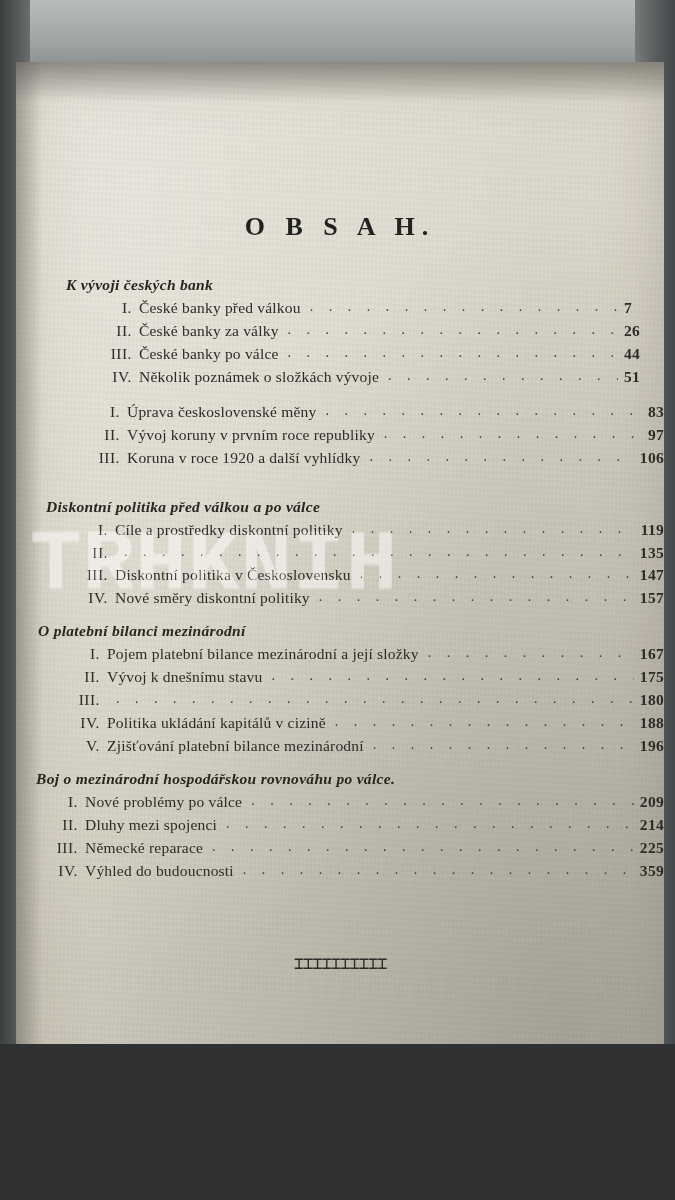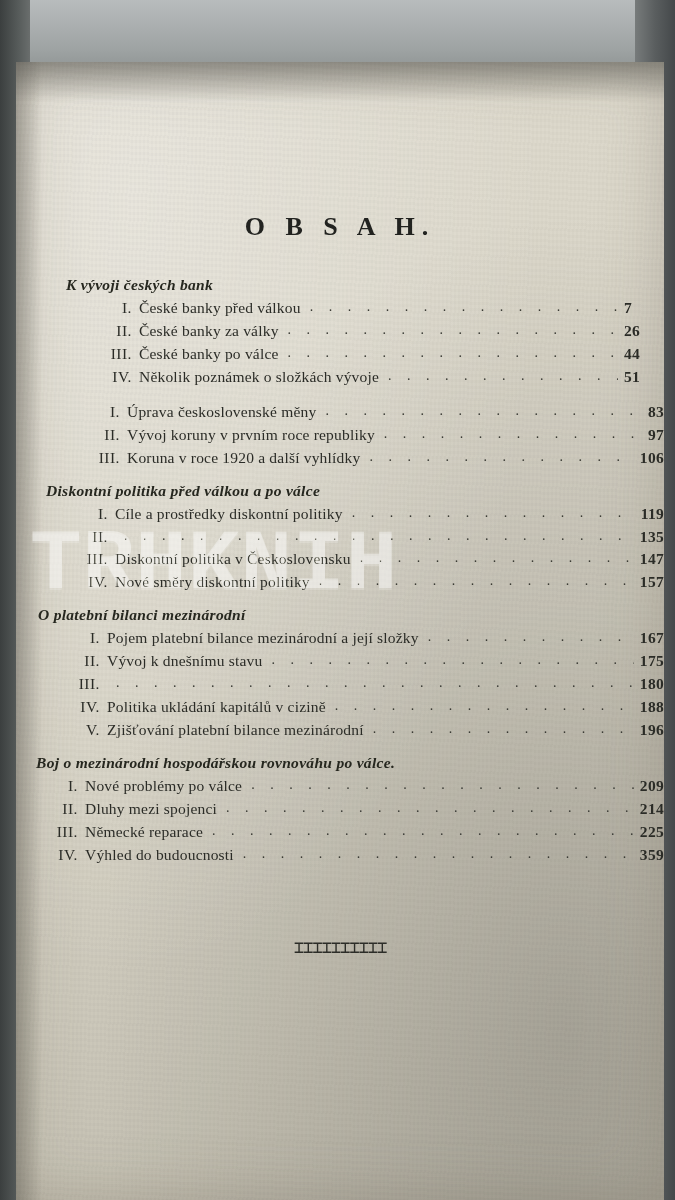--- a/index.html
+++ b/index.html
@@ -9,21 +9,21 @@
   }
   body {
     width: 675px;
     height: 1200px;
     overflow: hidden;
     font-family: "Liberation Serif", serif;
   }
   #page {
     position: relative;
     width: 675px;
-    height: 1200px;
+    height: 1044px;
     background: #8e8f8c;
     overflow: hidden;
   }
   
   .backdrop {
     position: absolute;
     inset: 0;
     background:
       linear-gradient(180deg, #b8bcbd 0%, #9fa4a4 4%, #7e8382 8%, #6d7271 12%, #5f6463 16%, #575c5b 22%, #4e5352 30%, #4b504f 100%);
   }
@@ -103,21 +103,21 @@
   .section-head {
     font-style: italic;
     font-size: 15.5px;
     font-weight: 600;
     color: #26271f;
     margin: 0 0 3px 0;
     letter-spacing: .3px;
   }
   .sec-indent-1 { padding-left: 30px; }
   .sec-indent-2 { padding-left: 18px; }
-  .sec-indent-3 { padding-left: 10px; }
+  .sec-indent-3 { padding-left: 10px; margin-top: 16px; }
   .sec-indent-4 { padding-left: 2px; }
   .sec-indent-5 { padding-left: 0px; }
 
   .entry {
     display: flex;
     align-items: baseline;
     font-size: 15.5px;
     line-height: 1.48;
     color: #2b2c27;
     white-space: nowrap;

